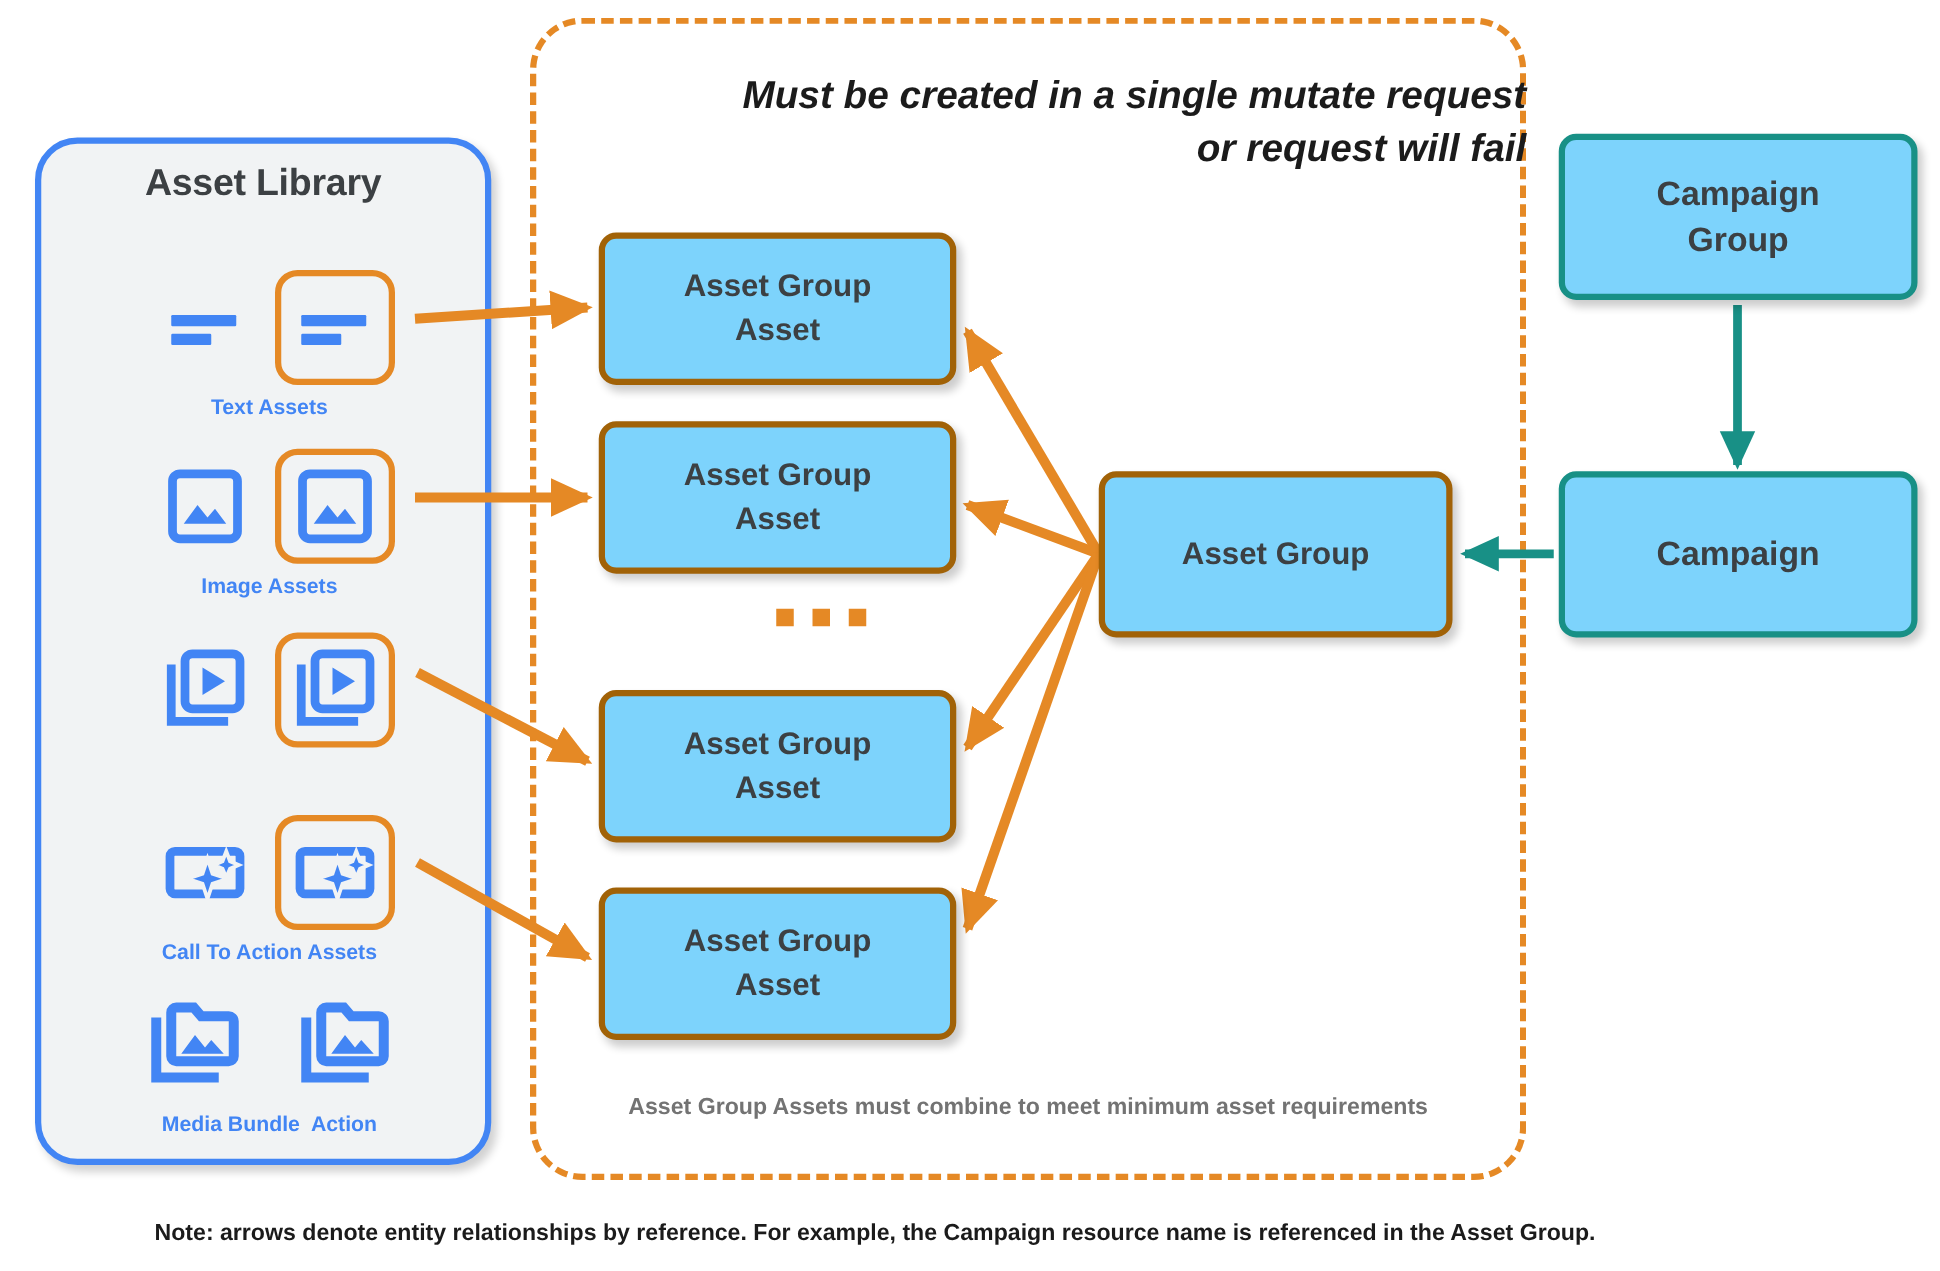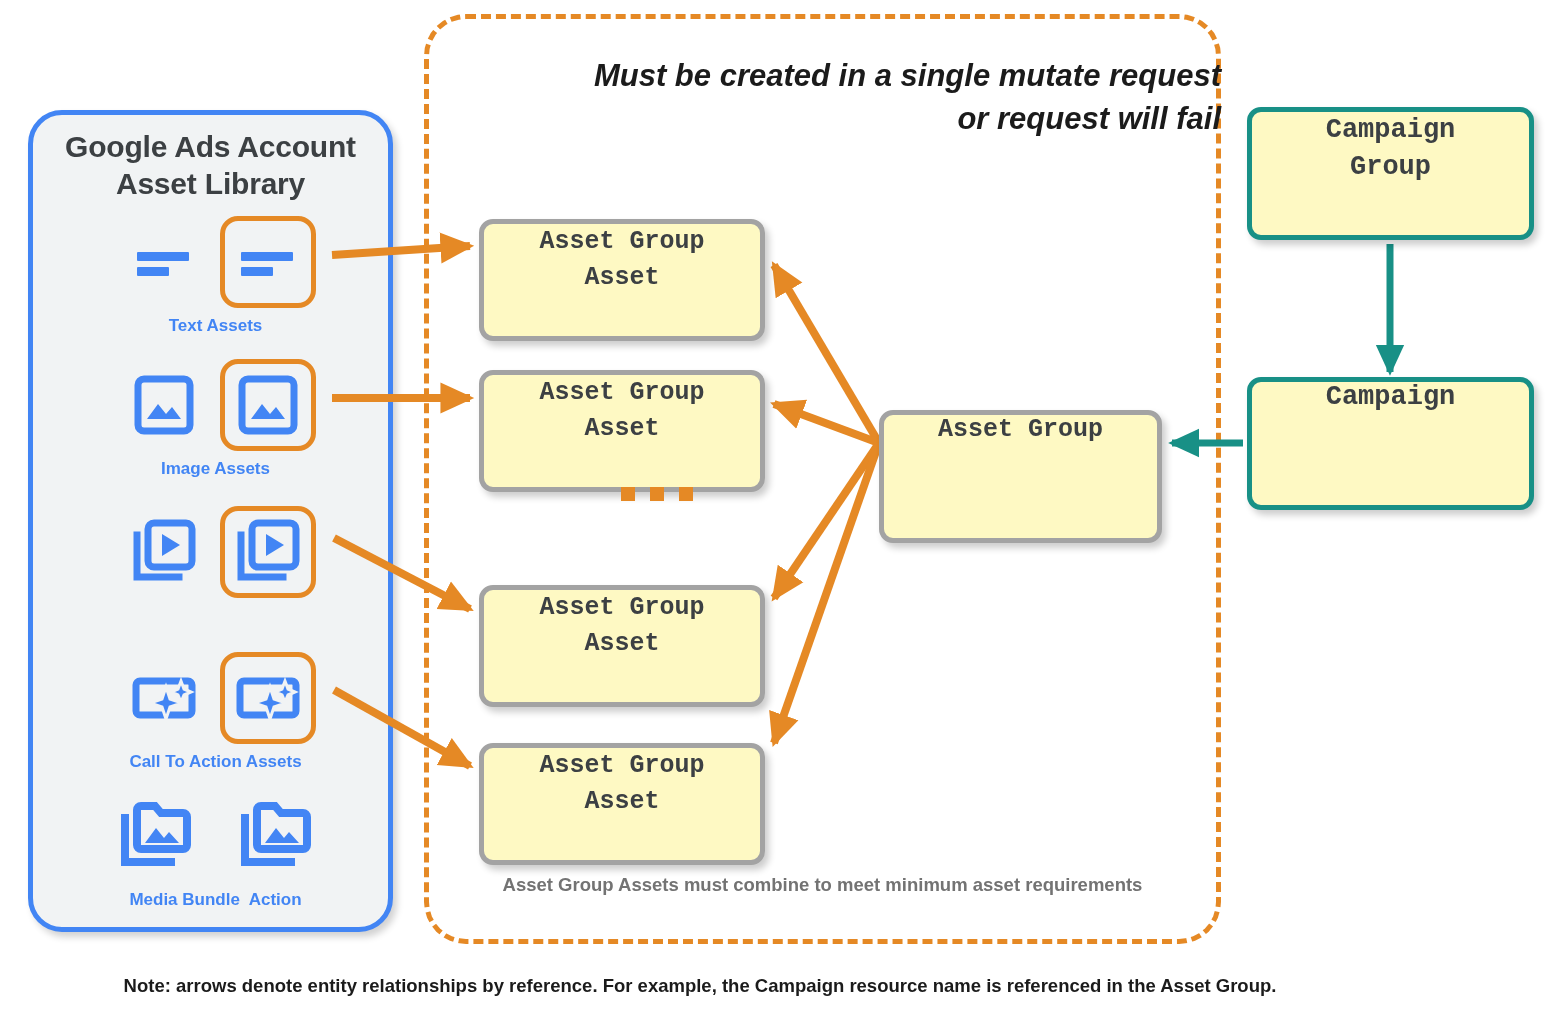--- a/index.html
+++ b/index.html
@@ -71,30 +71,29 @@
   .mutate-footnote {
     position: absolute; left: 424px; top: 874px; width: 797px;
     text-align: center;
     font-size: 18.5px; font-weight: 700; color: #737373;
     z-index: 3;
   }
 
   
   .node {
     position: absolute;
-    background: #fef9c3;
+    background: #7dd3fc;
     border-radius: 14px;
     box-shadow: 4px 5px 7px rgba(0,0,0,0.20);
-    display: flex; justify-content: center;
+    display: flex; align-items: center; justify-content: center;
     text-align: center;
     color: #3c4043;
     z-index: 6;
-    font-family: Liberation Mono, monospace;
-  }
-  .node.orange { border: 5px solid #a3a3a3; margin-top: 33px; }
+  }
+  .node.orange { border: 5px solid #a16207; }
   .node.teal   { border: 5px solid #189086; }
 
   .aga {
     left: 479px; width: 286px; height: 122px;
     font-size: 25px; font-weight: 700; line-height: 1.42;
   }
   .aga-1 { top: 186px; }
   .aga-2 { top: 337px; }
   .aga-3 { top: 552px; }
   .aga-4 { top: 710px; }
@@ -155,21 +154,20 @@
     <path d="M879,443 L774,598" stroke="#e58925" stroke-width="8" fill="none" marker-end="url(#arrO)"></path>
     <path d="M879,443 L774,743" stroke="#e58925" stroke-width="8" fill="none" marker-end="url(#arrO)"></path>
 
     <path d="M1390,244 L1390,372" stroke="#189086" stroke-width="7" fill="none" marker-end="url(#arrT)"></path>
 
     <path d="M1243,443 L1172,443" stroke="#189086" stroke-width="7" fill="none" marker-end="url(#arrT)"></path>
   </svg>
 
   <div class="library">
     <div class="library-title">
-      <div>Google Ads Account</div>
       <div>Asset Library</div>
     </div>
 
     <div class="asset-row" style="top:98px">
       <div class="asset-icons">
         <div class="icon-slot">
           <svg width="62" height="52" viewBox="0 0 62 52">
               <rect x="4" y="16" width="52" height="9" rx="1" fill="#4285f4"></rect>
               <rect x="4" y="31" width="32" height="9" rx="1" fill="#4285f4"></rect>
             </svg>

